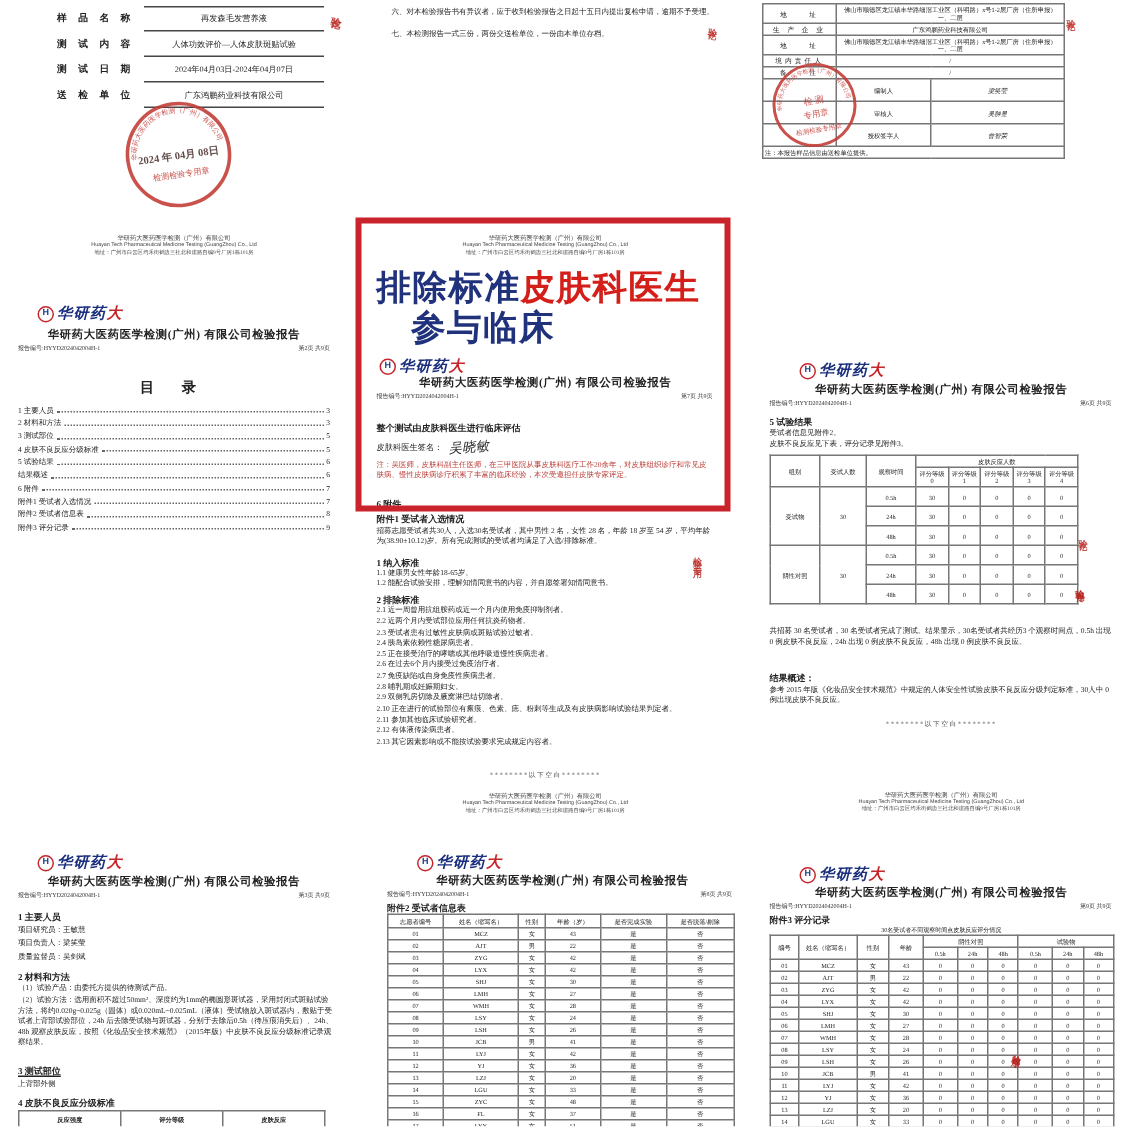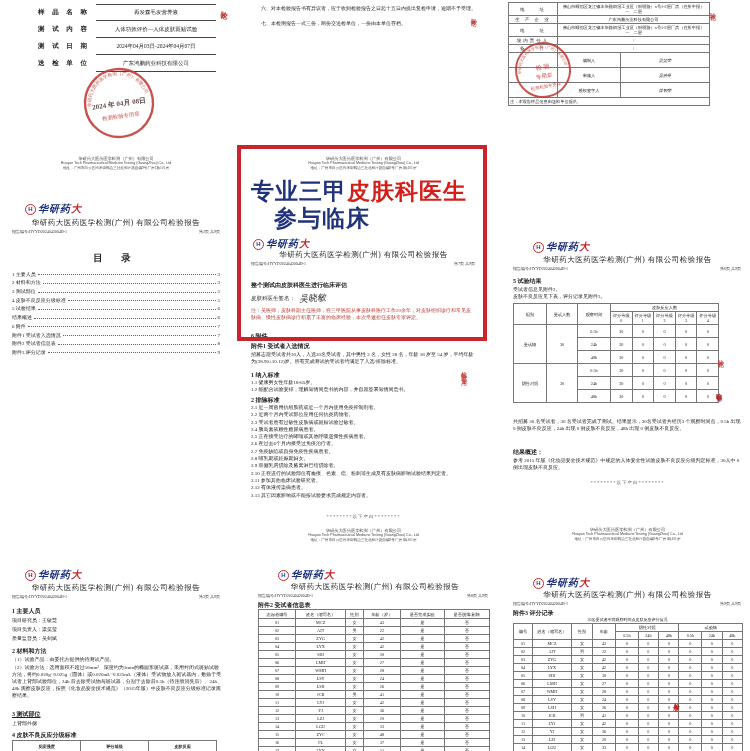--- a/index.html
+++ b/index.html
@@ -14,21 +14,21 @@
   .cofoot .l2{font-family:"Liberation Sans",sans-serif;font-size:3.6px;}
   .cofoot .l3{font-size:3.6px;}
   
   .logo{display:flex;align-items:center;gap:2px;}
   .logo-icon{display:inline-flex;align-items:center;justify-content:center;width:9px;height:9px;
              border:1.5px solid #c6262b;border-radius:50%;color:#1b3c8c;font-size:6px;font-weight:bold;
              font-family:"Liberation Sans",sans-serif;}
   .logo-text{font-family:"Liberation Sans",sans-serif;font-weight:bold;font-style:italic;
              font-size:10px;color:#1b2f7e;letter-spacing:1px;}
   .logo-accent{color:#c6262b;}
-  .rpt-title{font-size:7.5px;font-weight:normal;letter-spacing:.5px;}
+  .rpt-title{font-size:7.5px;font-weight:bold;letter-spacing:.5px;}
   .meta{display:flex;justify-content:space-between;font-size:4px;color:#333;}
   
   .sec{font-size:6px;font-weight:bold;}
   .body5{font-size:5px;line-height:7px;}
   .list p{margin:0;font-size:5px;line-height:7.3px;}
   .endmark{font-size:4.5px;color:#555;letter-spacing:1px;}
   
   .form-row{display:flex;align-items:stretch;height:17px;}
   .fr-label{width:58px;font-weight:bold;font-size:6.5px;letter-spacing:3px;display:flex;align-items:center;}
   .fr-value{flex:1;text-align:center;font-size:5.5px;border-bottom:1px solid #444;display:flex;
@@ -253,21 +253,21 @@
         </div>
       </div>
   </div>
 
   <div class="page" style="left:237px;top:145px;width:253px;height:413px;">
     <div class="abs cofoot" style="top:11px;">
       <div class="l1">华研药大医药医学检测（广州）有限公司</div>
       <div class="l2">Huayan Tech Pharmaceutical Medicine Testing (GuangZhou) Co., Ltd</div>
       <div class="l3">地址：广州市白云区均禾街鹤边三社北和庄路自编9号厂房1栋101房</div>
     </div>
-    <div class="abs big-line" style="left:14px;top:34px;"><span class="big-blue">专业三甲</span><span class="big-red">皮肤科医生</span></div>
+    <div class="abs big-line" style="left:14px;top:34px;"><span class="big-blue">排除标准</span><span class="big-red">皮肤科医生</span></div>
     <div class="abs big-line big-blue" style="left:14px;top:61px;margin-left:23px;">参与临床</div>
     <div class="abs logo" style="left:16px;top:92px;">
       <span class="logo-icon">H</span>
       <span class="logo-text"><span>华研药</span><span class="logo-accent">大</span></span>
     </div>
     <div class="abs ctr rpt-title" style="left:0;top:105px;width:100%;">华研药大医药医学检测(广州) 有限公司检验报告</div>
     <div class="abs meta" style="left:14px;top:116px;width:224px;">
       <span>报告编号:HYYD2024042004H-1</span>
       <span>第7页 共9页</span>
     </div>

